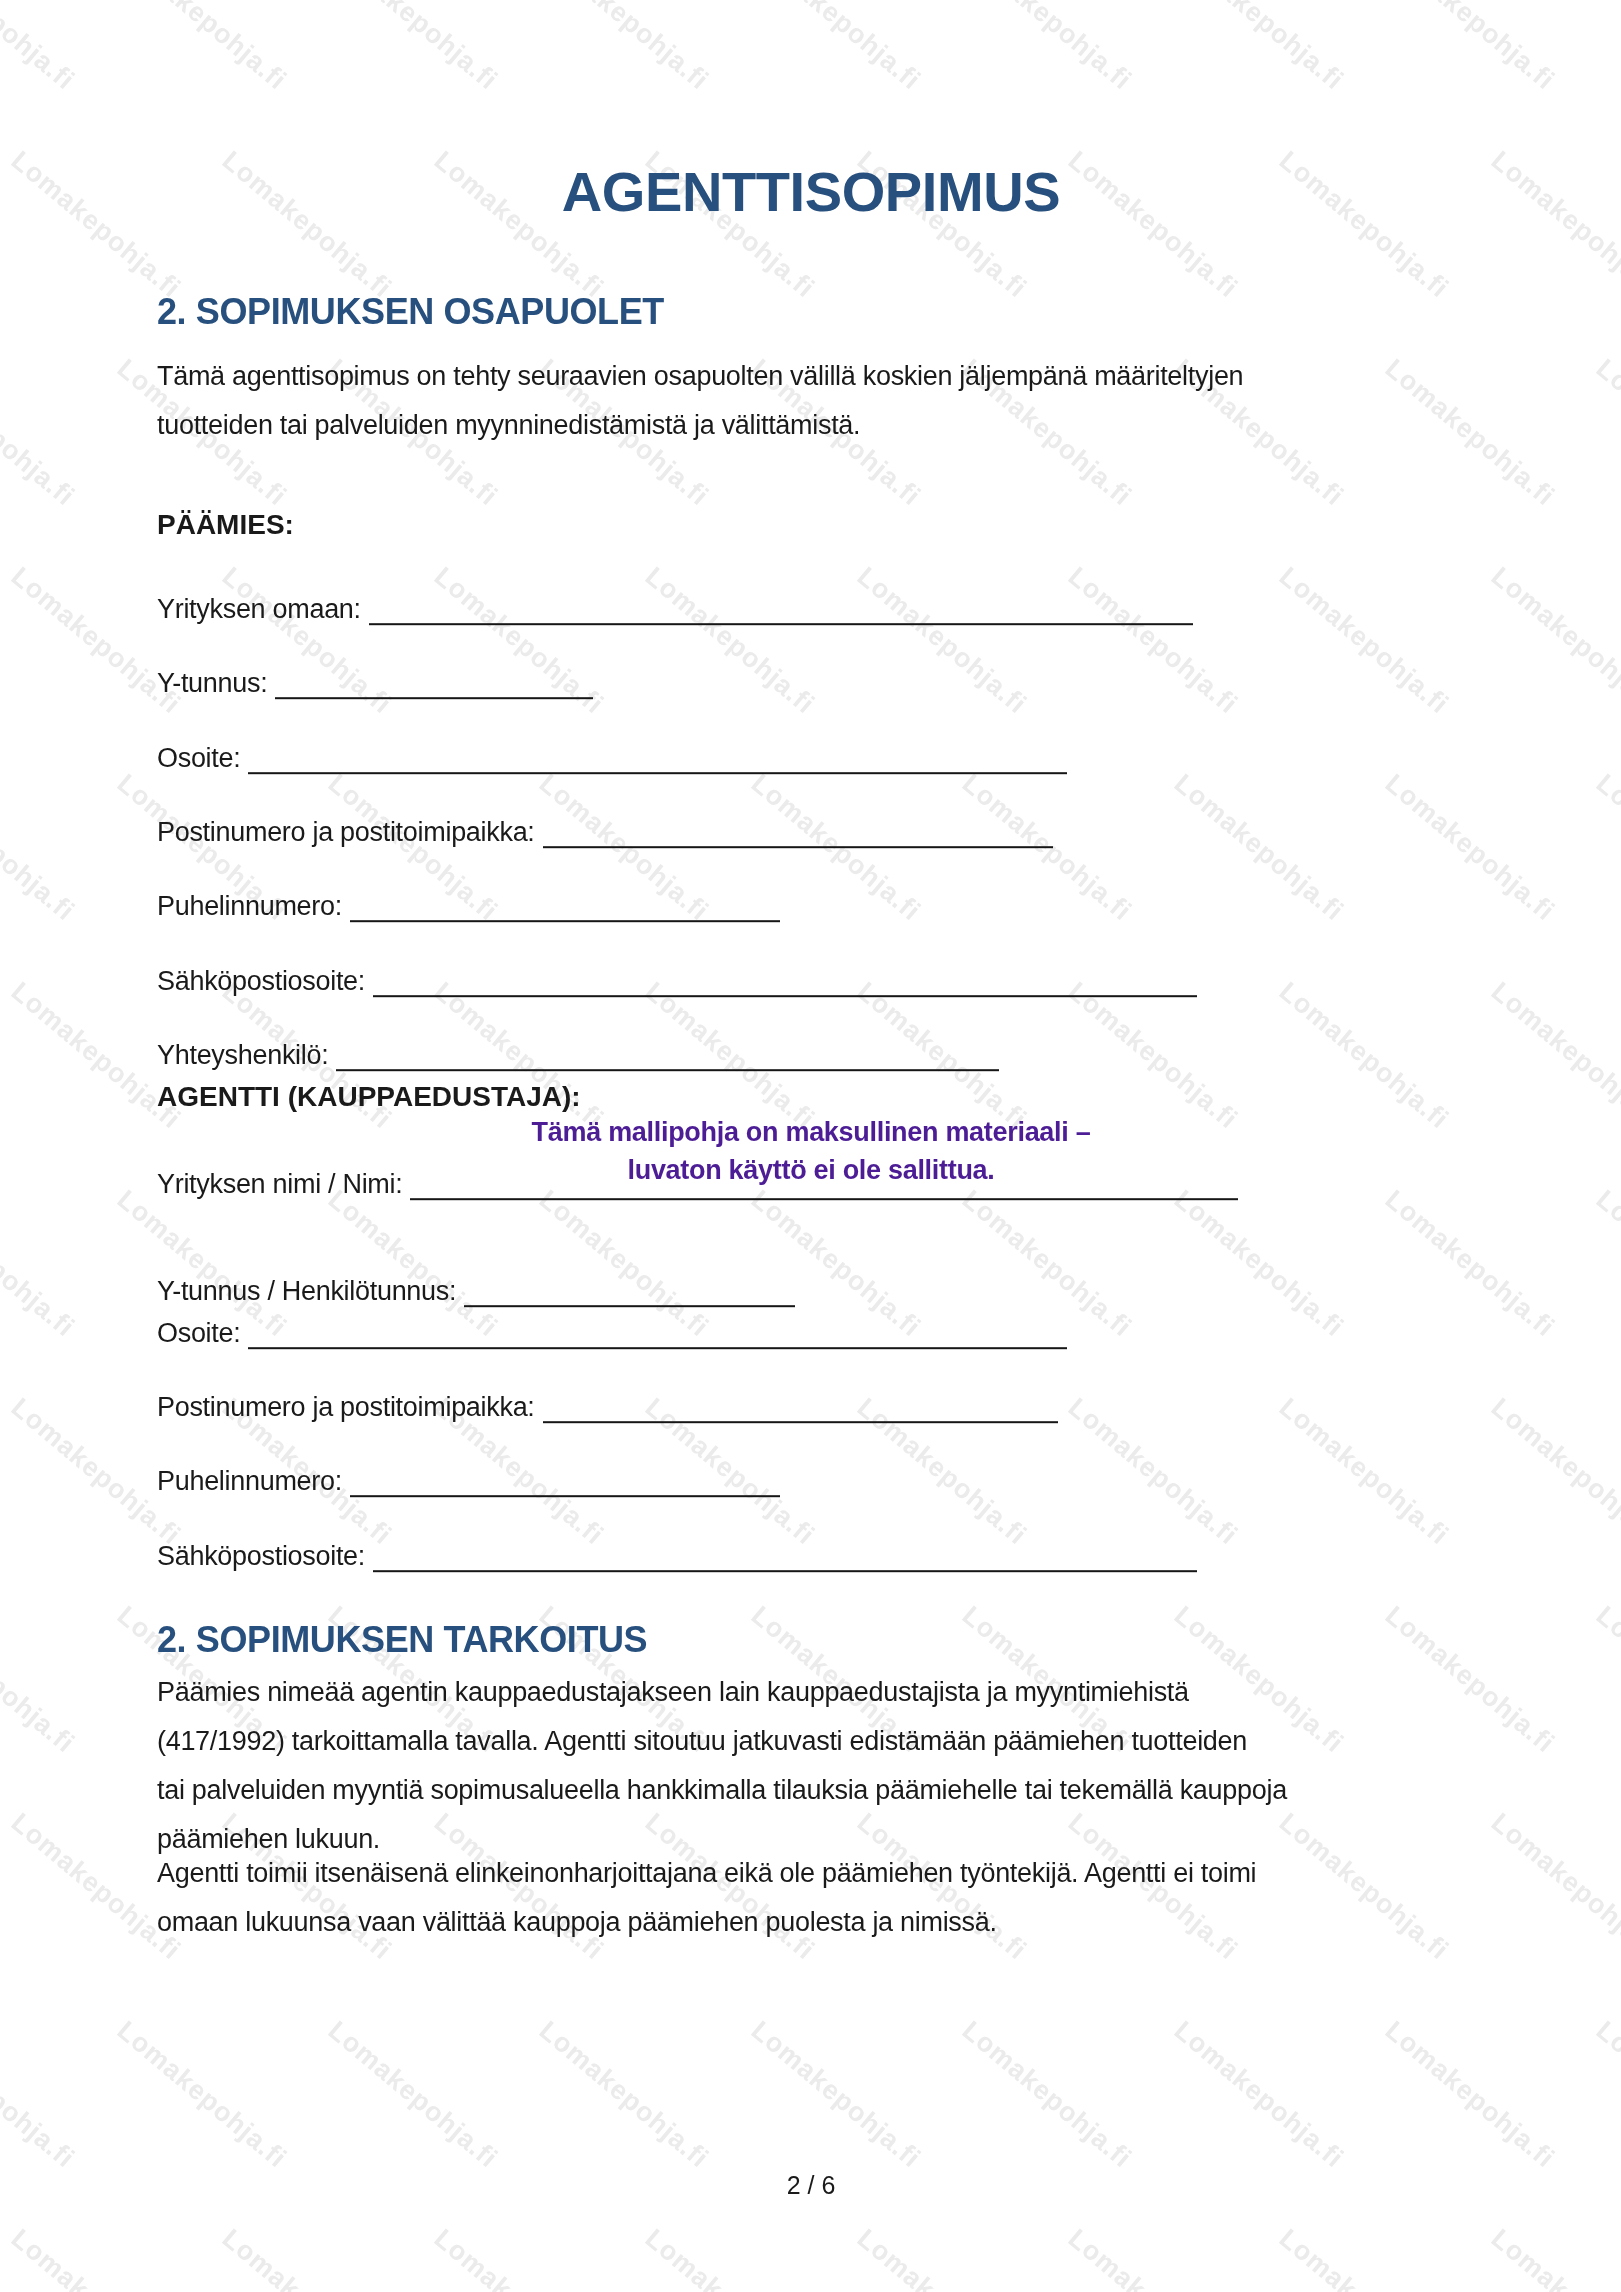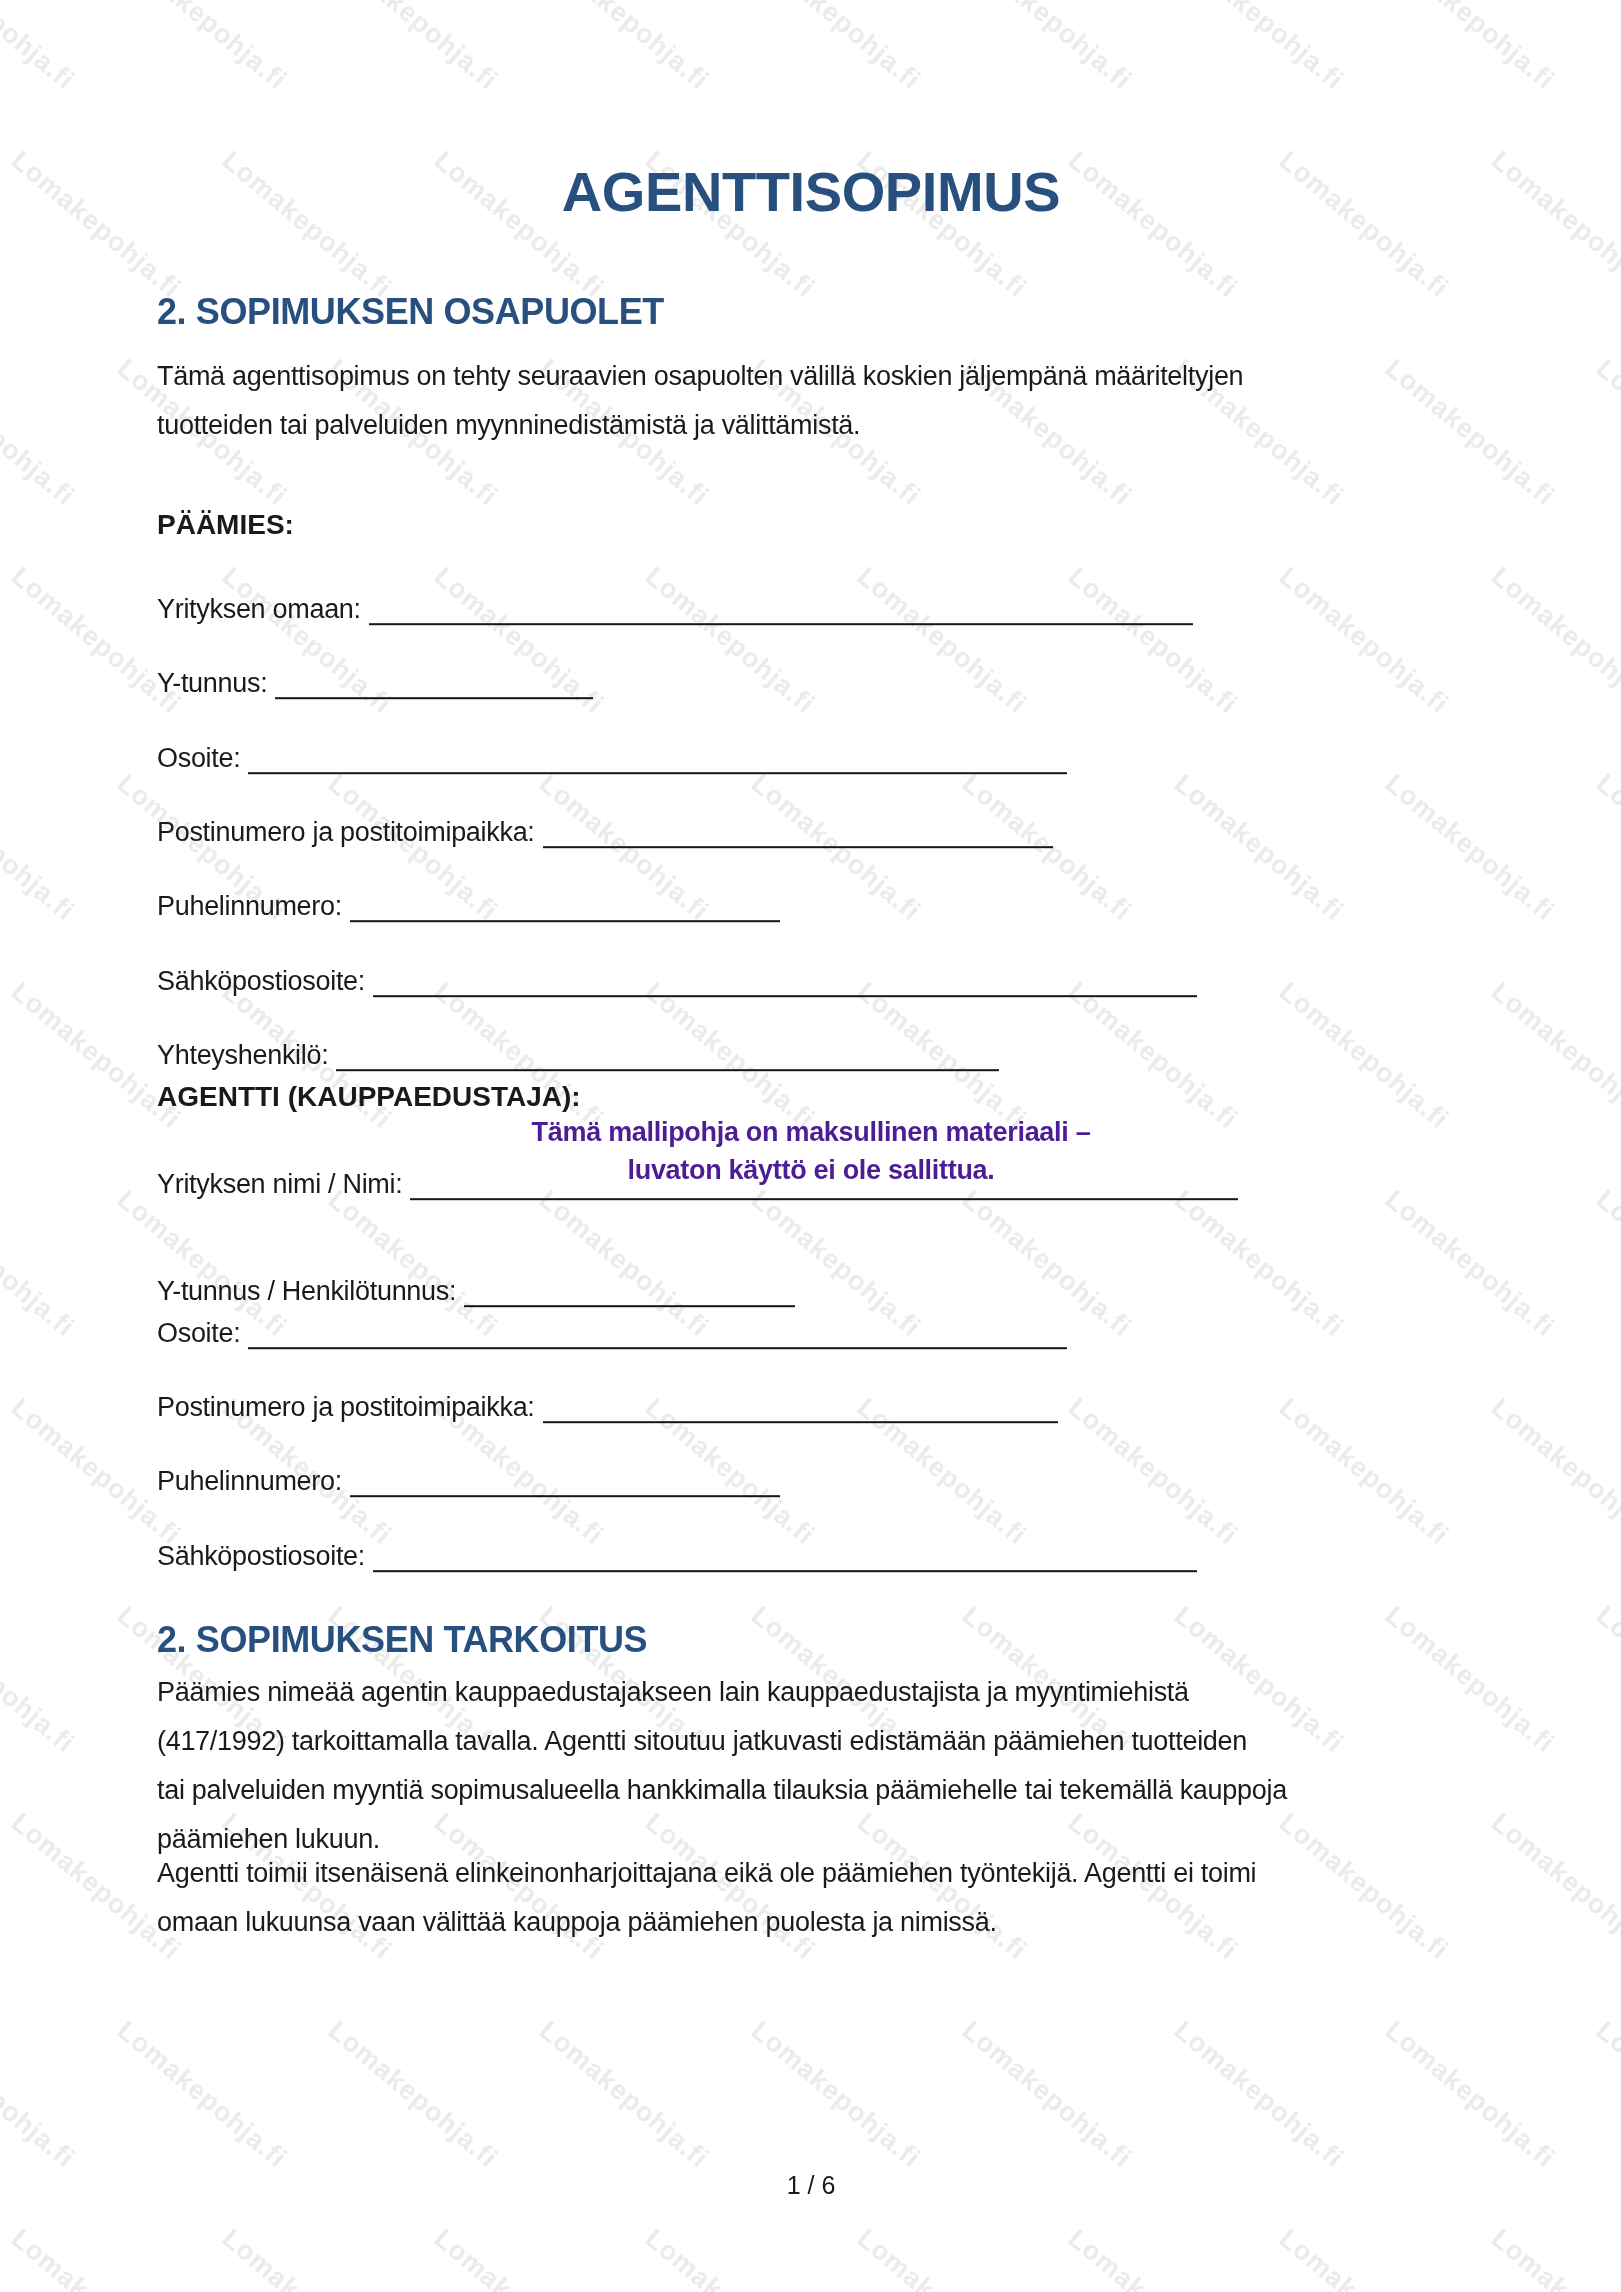--- a/index.html
+++ b/index.html
@@ -220,16 +220,16 @@
   <div class="h2 h2-2">2. SOPIMUKSEN TARKOITUS</div>
 
   <p class="body-text para-1">Päämies nimeää agentin kauppaedustajakseen lain kauppaedustajista ja myyntimiehistä
 (417/1992) tarkoittamalla tavalla. Agentti sitoutuu jatkuvasti edistämään päämiehen tuotteiden
 tai palveluiden myyntiä sopimusalueella hankkimalla tilauksia päämiehelle tai tekemällä kauppoja
 päämiehen lukuun.</p>
 
   <p class="body-text para-2">Agentti toimii itsenäisenä elinkeinonharjoittajana eikä ole päämiehen työntekijä. Agentti ei toimi
 omaan lukuunsa vaan välittää kauppoja päämiehen puolesta ja nimissä.</p>
 
-  <div class="pagenum">1 / 6</div>
+  <div class="pagenum">2 / 6</div>
 
 </div>
 
 
 </body></html>

